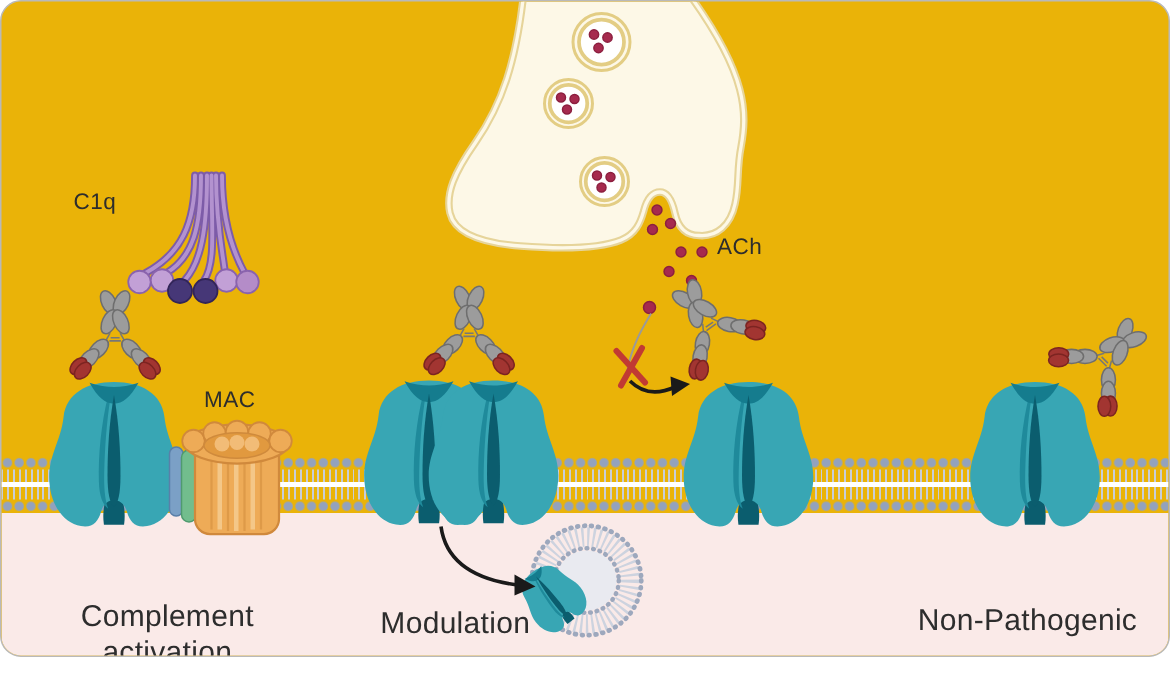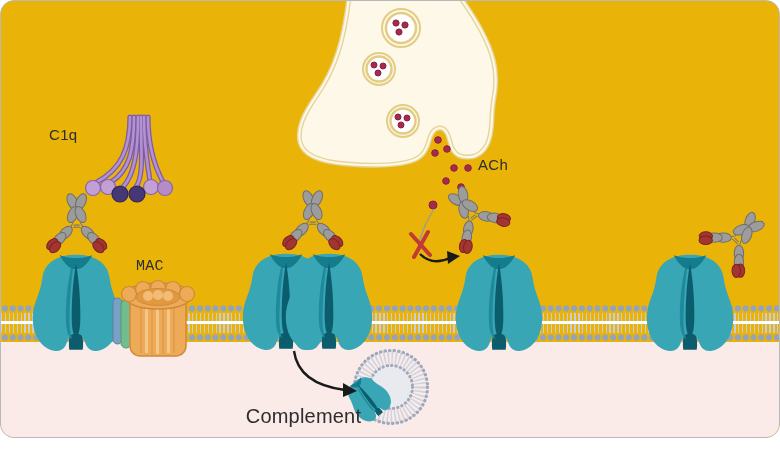--- a/index.html
+++ b/index.html
@@ -202,18 +202,20 @@
       <polygon points="446,250 459,255 447,263" fill="#1a1a1a"></polygon>
     </g>
 
     <g>
       <path d="M 293,350 C 296,372 313,385 344,389" fill="none" stroke="#1a1a1a" stroke-width="2.4"></path>
       <polygon points="342,382 356,390 342,396" fill="#1a1a1a"></polygon>
     </g>
   </svg>
 
   <div class="lbl lbl-small" style="left:48px;top:125px;">C1q</div>
-  <div class="lbl lbl-small" style="left:135px;top:257px;font-family:Liberation Mono, monospace;">MAC</div>
+  <div class="lbl lbl-small" style="left:135px;top:257px;">MAC</div>
   <div class="lbl lbl-small" style="left:477px;top:155px;text-align:right;">ACh</div>
 
-  <div class="lbl lbl-big" style="left:230px;top:403px;width:145px;">Complement</div>
+  <div class="lbl lbl-big" style="left:28px;top:398px;width:165px;">Complement activation</div>
+  <div class="lbl lbl-big" style="left:230px;top:403px;width:145px;">Modulation</div>
+  <div class="lbl lbl-big" style="left:594px;top:401px;width:180px;">Non-Pathogenic</div>
 
 </div>
 
 </body></html>

